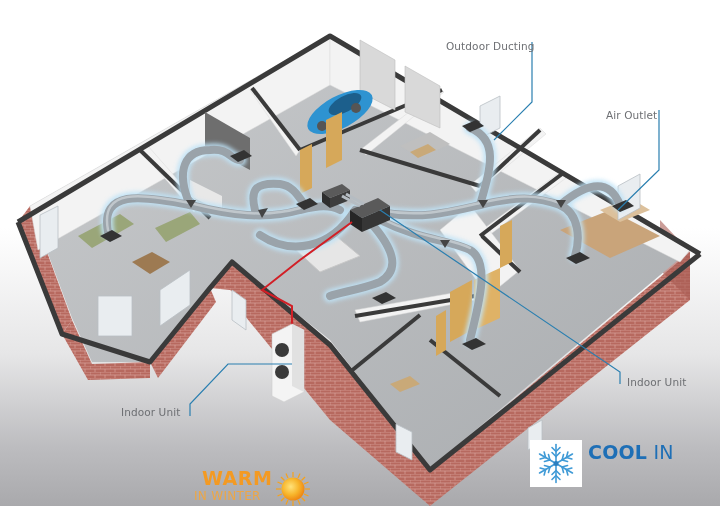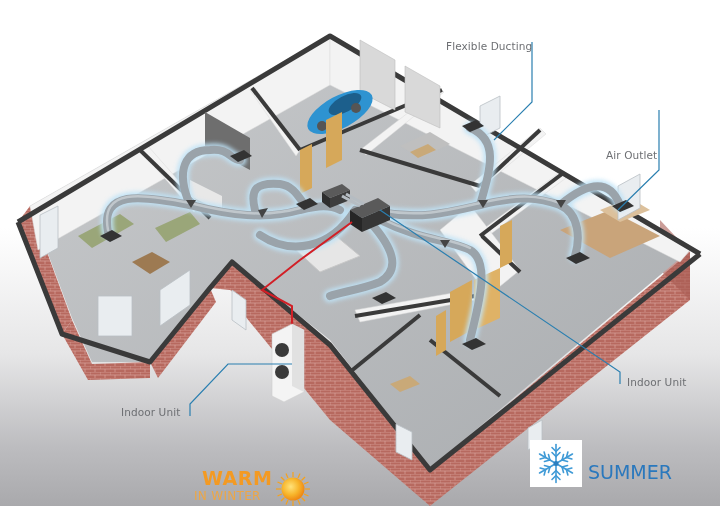--- a/index.html
+++ b/index.html
@@ -219,22 +219,22 @@
     </g>
 
     <g fill="none" stroke="#2a7fb0" stroke-width="1.2">
       <polyline points="532,42 532,102 494,140"></polyline>
       <polyline points="659,110 659,170 618,210"></polyline>
       <polyline points="620,384 620,372 380,210"></polyline>
       <polyline points="190,416 190,404 228,364 292,364"></polyline>
     </g>
   </svg>
 
-  <div class="label" style="left:446px; top:40px;">Flexible Ducting</div>
-  <div class="label" style="left:606px; top:109px;margin-top:40px;">Air Outlet</div>
+  <div class="label" style="left:446px; top:40px;">Outdoor Ducting</div>
+  <div class="label" style="left:606px; top:109px;">Air Outlet</div>
   <div class="label" style="left:627px; top:376px;text-align:center;">Indoor Unit</div>
   <div class="label" style="left:121px; top:406px;">Indoor Unit</div>
 
   <div class="badge-warm">
     <div class="warm-line1">WARM</div>
     <div class="warm-line2">IN WINTER</div>
     <svg class="sun" viewBox="0 0 36 36">
       <g stroke="#f6a21c" stroke-width="1.2">
         <line x1="18" y1="1" x2="18" y2="6"></line>
           <line x1="18" y1="30" x2="18" y2="35"></line>
@@ -270,16 +270,16 @@
           </g>
           <use href="#arm" transform="rotate(60)"></use>
           <use href="#arm" transform="rotate(120)"></use>
           <use href="#arm" transform="rotate(180)"></use>
           <use href="#arm" transform="rotate(240)"></use>
           <use href="#arm" transform="rotate(300)"></use>
         </g>
         <circle cx="26" cy="23.5" r="2.5" fill="#2b7fc0"></circle>
       </svg>
     </div>
-    <div class="cool-line2">SUMMER</div>
+    <div class="cool-line1"><b>COOL</b><span> IN</span></div>
   </div>
 
 </div>
 
 </body></html>

